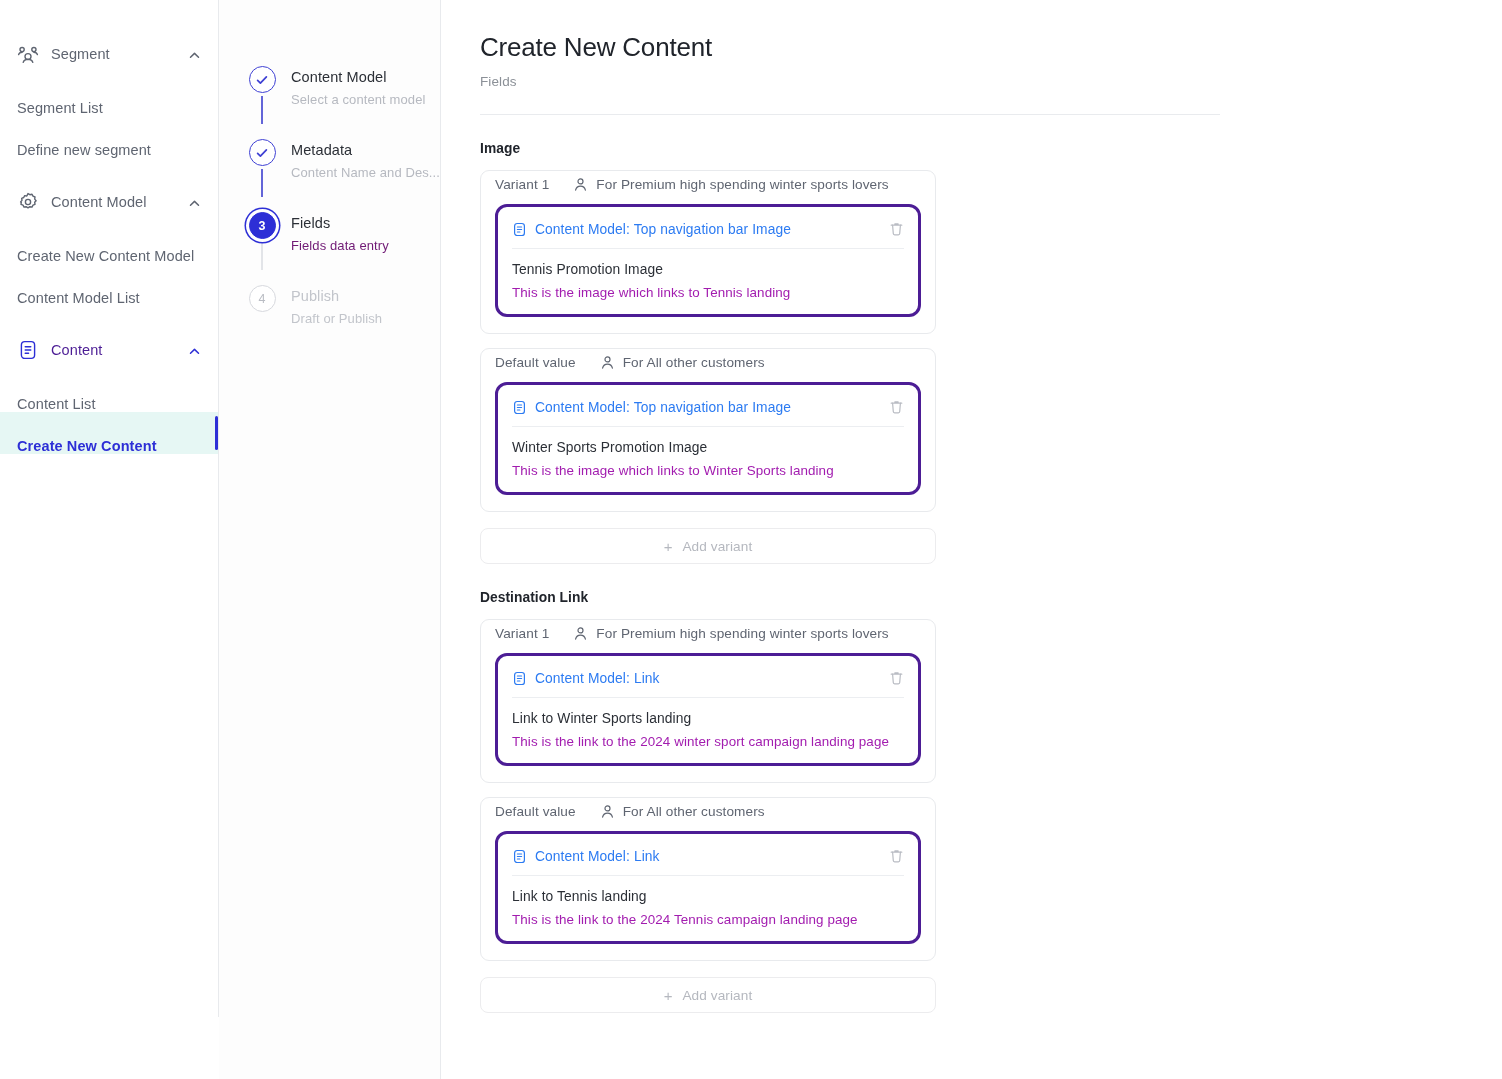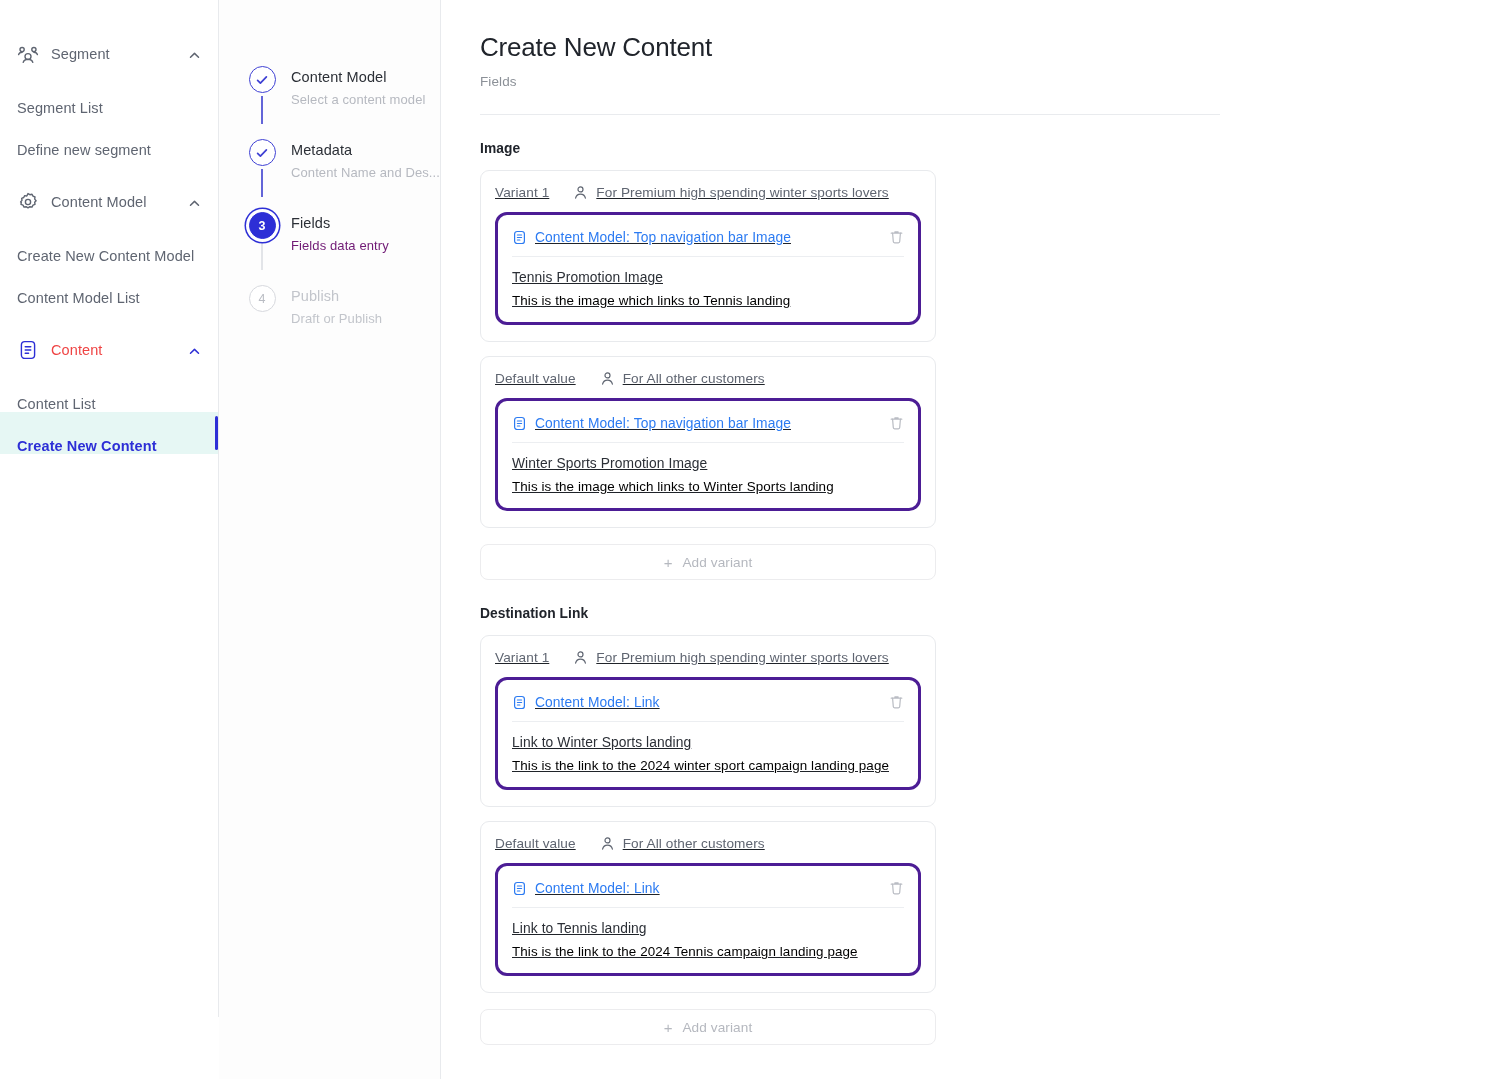--- a/index.html
+++ b/index.html
@@ -23,21 +23,21 @@
   .nav-head {
     display: flex; align-items: center;
     height: 40px; padding: 0 17px 0 17px;
     cursor: pointer;
   }
   .nav-head .ic { width: 22px; height: 22px; flex: 0 0 22px; display: block; }
   .nav-head .lbl {
     flex: 1 1 auto; margin-left: 12px;
     font-size: 14.5px; color: #5f6571; letter-spacing: .1px;
   }
-  .nav-head.active .lbl { color: #ef4444; }
+  .nav-head.active .lbl { color: #4c1d95; }
   .chev { width: 13px; height: 13px; flex: 0 0 13px; }
   .nav-item {
     height: 42px; display: flex; align-items: flex-end;
     padding-left: 17px; font-size: 14.5px; color: #5f6571;
     cursor: pointer; position: relative; letter-spacing: .1px;
   }
   .nav-item.sel {
     background: #e6f7f4; color: #2d2fd6; font-weight: 600;
   }
   .nav-item.sel::after {
@@ -93,21 +93,21 @@
   .page-sub { font-size: 13.5px; color: #8b9097; margin-top: 11px; letter-spacing: .1px; }
   .hr { height: 1px; background: #e9ebee; margin: 25px 0 0 0; width: 740px; }
 
   .section { margin-top: 26px; }
   .section-title { font-size: 13.8px; font-weight: 700; color: #20242b; letter-spacing: .05px; }
 
   .variant-card {
     margin-top: 14px;
     width: 456px;
     border: 1px solid #e8eaed; border-radius: 9px;
-    background: #fff; padding: 14px 14px 16px 14px; text-decoration: underline;
+    background: #fff; padding: 6px 14px 16px 14px;
   }
   .variant-head { display: flex; align-items: center; padding: 0 0 12px 0; }
   .v-label { font-size: 13.6px; color: #5f6571; letter-spacing: .1px; }
   .v-aud { display: flex; align-items: center; margin-left: 24px; }
   .v-aud .pic { width: 15px; height: 15px; flex: 0 0 15px; }
   .v-aud .txt { font-size: 13.6px; color: #5f6571; margin-left: 8px; letter-spacing: .1px; }
 
   .field-box {
     border: 3px solid #4c1d95; border-radius: 12px;
     padding: 0 14px 14px 14px;
@@ -117,21 +117,21 @@
     padding: 14px 0 11px 0;
     border-bottom: 1px solid #eceef1;
   }
   .field-top .dic { width: 15px; height: 15px; flex: 0 0 15px; }
   .field-top .mlabel {
     flex: 1 1 auto; margin-left: 8px;
     font-size: 13.8px; color: #2c7bf2; letter-spacing: .1px;
   }
   .trash { width: 15px; height: 16px; flex: 0 0 15px; cursor: pointer; }
   .f-name { font-size: 13.8px; color: #2b2f36; margin-top: 13px; letter-spacing: .1px; }
-  .f-desc { font-size: 13.4px; color: #000000; margin-top: 8px; letter-spacing: .1px; }
+  .f-desc { font-size: 13.4px; color: #a21caf; margin-top: 8px; letter-spacing: .1px; }
 
   .add-variant {
     margin-top: 16px; width: 456px; height: 36px;
     border: 1px solid #ececee; border-radius: 8px;
     display: flex; align-items: center; justify-content: center;
     background: #fff; cursor: pointer;
   }
   .add-variant .plus { font-size: 15px; color: #b5b8bf; margin-right: 10px; line-height: 1; }
   .add-variant .al { font-size: 13.6px; color: #b5b8bf; letter-spacing: .1px; }
 </style>

